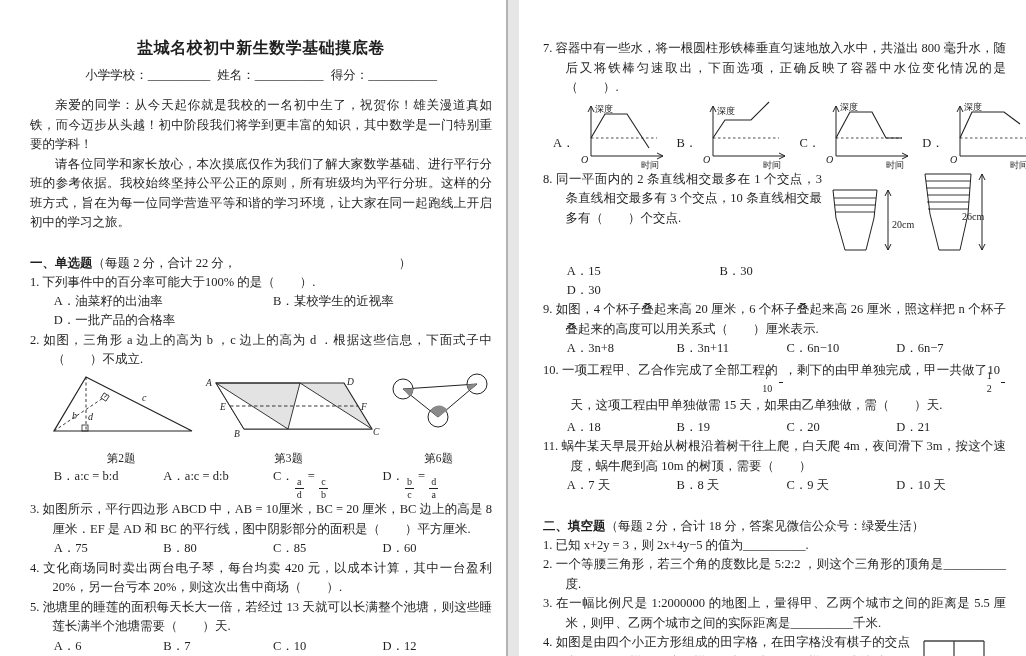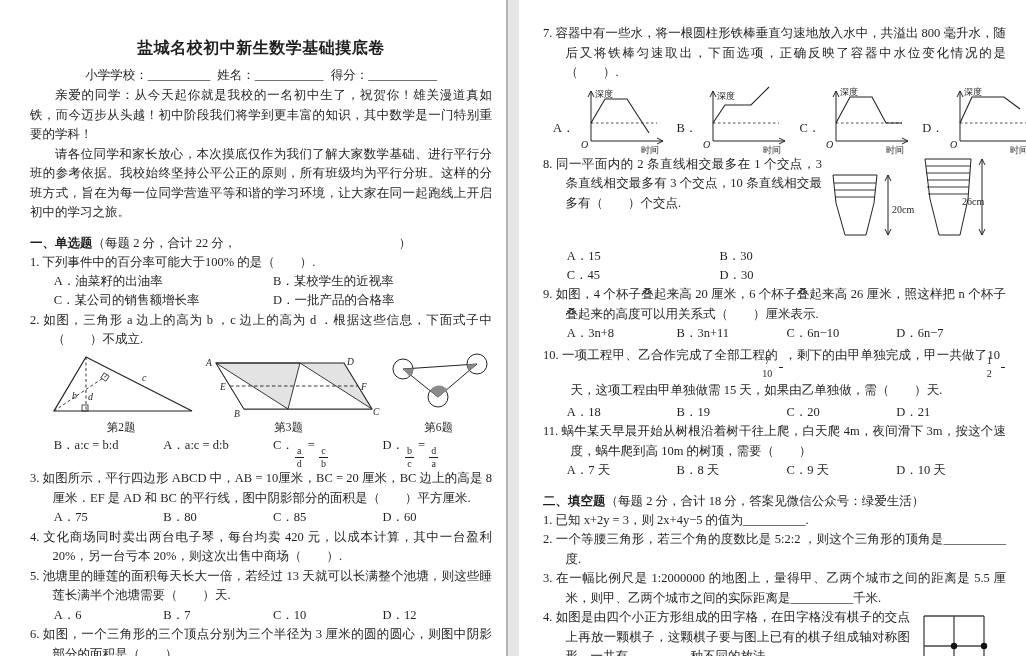--- a/index.html
+++ b/index.html
@@ -5,39 +5,39 @@
   html,body{margin:0;padding:0;}
   body{
     width:1026px;height:656px;overflow:hidden;background:#ffffff;
     font-family:"Liberation Serif","DejaVu Serif",serif;
     font-size:12.5px;color:#1f1f1f;
   }
   .spread{display:flex;width:1026px;height:656px;}
   .page{box-sizing:border-box;background:#fff;}
   .page-left{width:506px;padding:38px 14px 0 30px;}
   .gutter{width:13px;background:#e6e6e6;border-left:2px solid #b3b3b3;box-sizing:border-box;}
-  .page-right{width:507px;padding:24px 20px 0 24px;}
+  .page-right{width:507px;padding:39px 20px 0 24px;}
   .title{text-align:center;font-size:16px;font-weight:bold;margin:0 0 8px 0;letter-spacing:.5px;}
-  .school-line{text-align:center;margin-bottom:2px;white-space:nowrap;}
+  .school-line{text-align:center;margin-bottom:12px;white-space:nowrap;}
   .school-line span{margin:0 2px;}
   p.intro{margin:0;text-indent:2em;line-height:1.56;text-align:justify;}
-  .sec{line-height:1.6;margin-top:10px;}
+  .sec{line-height:1.6;margin-top:20px;}
   .b{font-weight:bold;}
   .q{line-height:1.56;padding-left:1.8em;text-indent:-1.8em;text-align:justify;}
   .opts{display:flex;padding-left:1.9em;line-height:1.55;}
   .opts>span{flex:1 1 0;}
   .opts.two{flex-wrap:wrap;}
   .opts.two>span{flex:0 0 50%;}
   .opts.narrow{width:66%;align-items:center;}
   .frac{display:inline-flex;flex-direction:column;text-align:center;vertical-align:-0.55em;font-size:0.8em;line-height:1.15;margin:0 1px;}
   .frac .fn{border-bottom:1px solid currentColor;padding:0 2px;}
   .frac .fd{padding:0 2px;}
   .figrow{display:flex;align-items:flex-end;justify-content:space-between;padding:3px 14px 1px 16px;}
   .fig{text-align:center;}
-  .figcap{font-size:11.5px;margin-top:1px;}
+  .figcap{font-size:11.5px;margin-top:12px;}
   .graphs{display:flex;align-items:flex-start;gap:6px;padding:2px 0 0 10px;}
   .graph{display:flex;align-items:center;gap:2px;}
   .graph .glabel{margin-top:18px;}
   .float-fig{float:right;margin:2px 16px 2px 8px;}
   svg{display:block;}
   svg text{font-family:"Liberation Serif","DejaVu Serif",serif;fill:#1f1f1f;}
   .clearfix::after{content:"";display:block;clear:both;}
 </style>
 </head>
 <body>
@@ -57,21 +57,20 @@
     <p class="intro">请各位同学和家长放心，本次摸底仅作为我们了解大家数学基础、进行平行分班的参考依据。我校始终坚持公平公正的原则，所有班级均为平行分班。这样的分班方式，旨在为每一位同学营造平等和谐的学习环境，让大家在同一起跑线上开启初中的学习之旅。</p>
 
     <div class="sec">
       <span class="b">一、单选题</span><span>（每题 2 分，合计 22 分，　　　　　　　　　　　　　）</span>
     </div>
 
     <div class="q">1. 下列事件中的百分率可能大于100% 的是（　　）.</div>
     <div class="opts two">
       <span>A．油菜籽的出油率</span>
       <span>B．某校学生的近视率</span>
-      <span>C．某公司的销售额增长率</span>
       <span>D．一批产品的合格率</span>
     </div>
 
     <div class="q">2. 如图，三角形 a 边上的高为 b ，c 边上的高为 d ．根据这些信息，下面式子中（　　）不成立.</div>
 
     <div class="figrow">
       <div class="fig">
         <svg width="150" height="66" viewBox="0 0 150 66">
           <polygon points="40,4 8,58 146,58" fill="none" stroke="#222" stroke-width="1.2"></polygon>
           <line x1="40" y1="4" x2="40" y2="58" stroke="#222" stroke-width="0.9" stroke-dasharray="3,2.5"></line>
@@ -250,21 +249,20 @@
             <line x1="60" y1="2" x2="60" y2="78" stroke="#222" stroke-width="1"></line>
             <path d="M60,2 l-3,6 M60,2 l3,6 M60,78 l-3,-6 M60,78 l3,-6" stroke="#222" stroke-width="1" fill="none"></path>
             <text x="40" y="48" font-size="10">26cm</text>
           </g>
         </svg>
       </div>
       <div class="q">8. 同一平面内的 2 条直线相交最多在 1 个交点，3 条直线相交最多有 3 个交点，10 条直线相交最多有（　　）个交点.</div>
       <div class="opts two narrow">
         <span>A．15</span>
         <span>B．30</span>
-        <span>C．45</span>
         <span>D．30</span>
       </div>
     </div>
 
     <div class="q">9. 如图，4 个杯子叠起来高 20 厘米，6 个杯子叠起来高 26 厘米，照这样把 n 个杯子叠起来的高度可以用关系式（　　）厘米表示.</div>
     <div class="opts">
       <span>A．3n+8</span>
       <span>B．3n+11</span>
       <span>C．6n−10</span>
       <span>D．6n−7</span>

